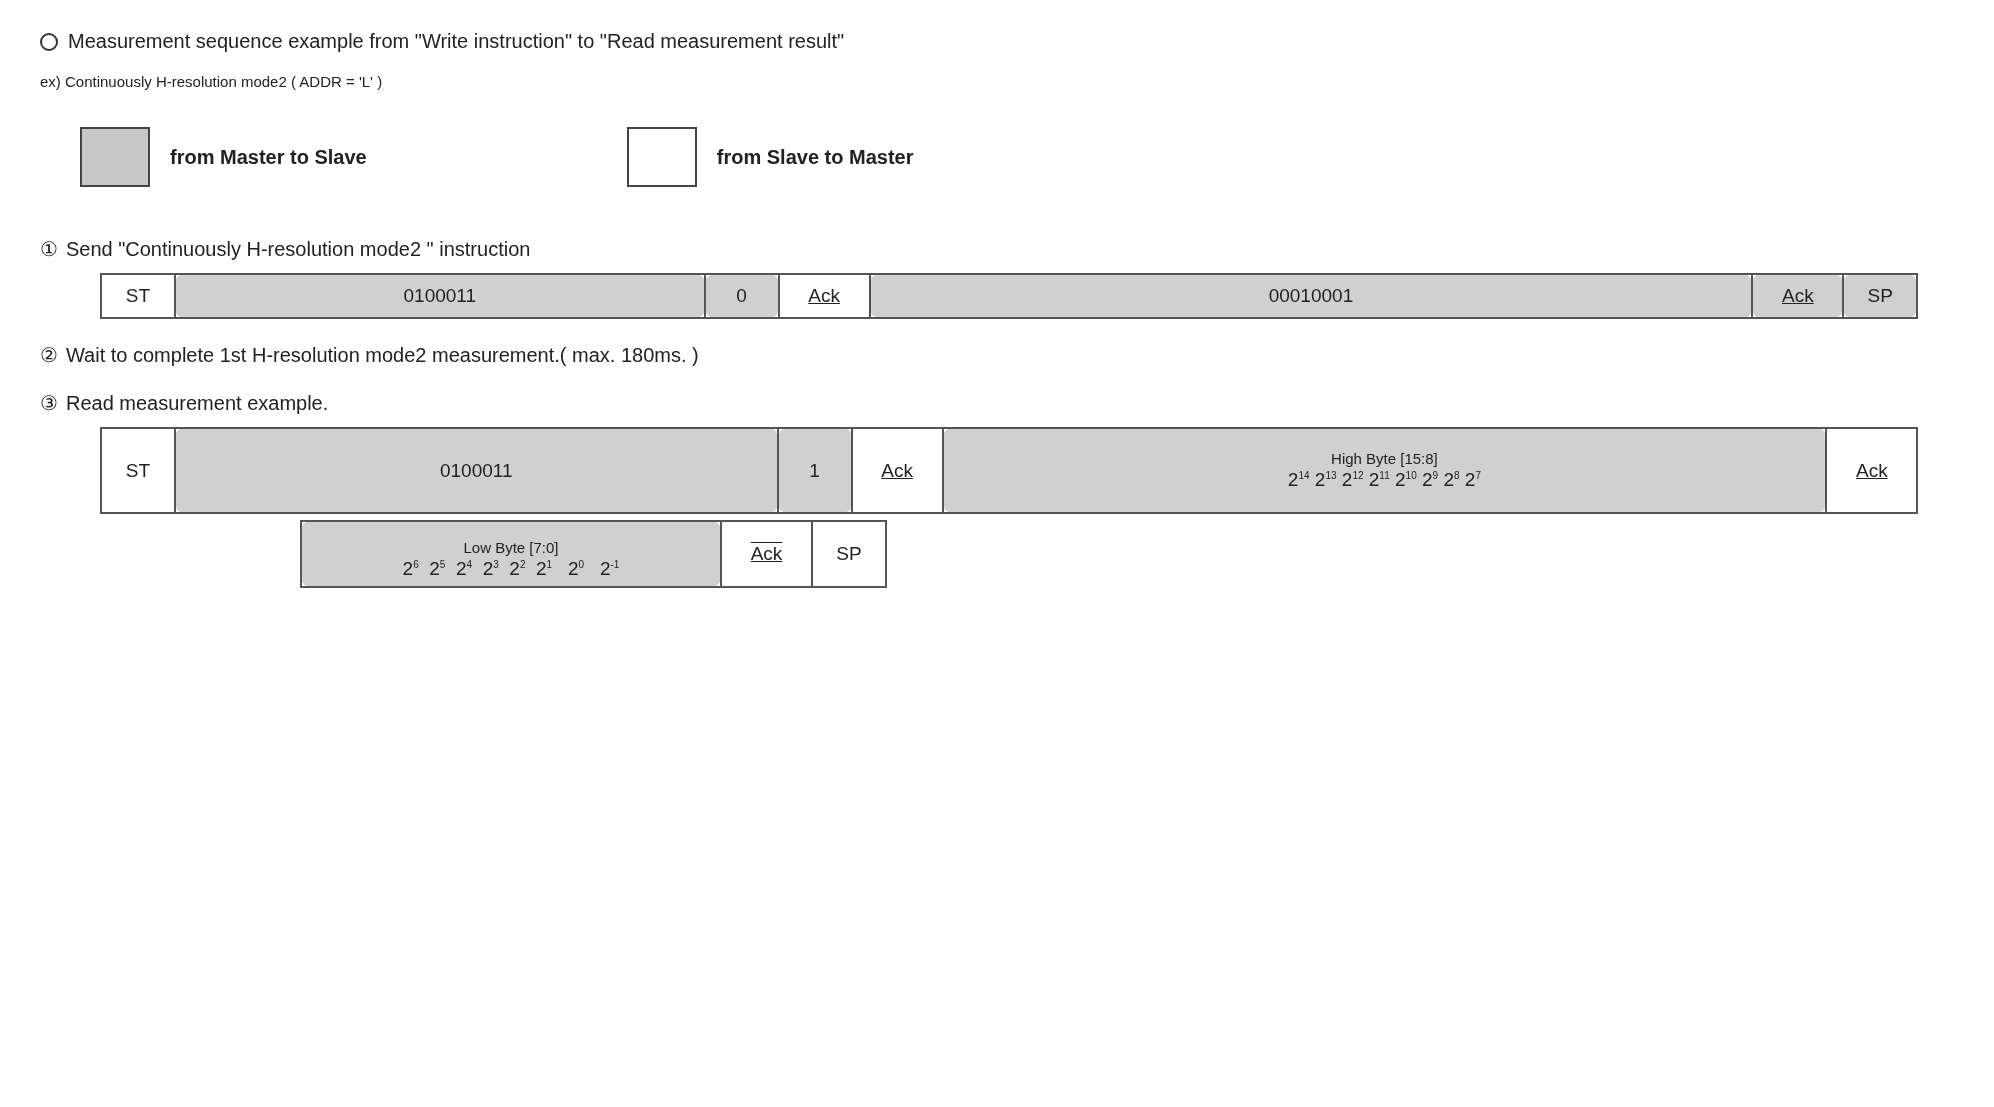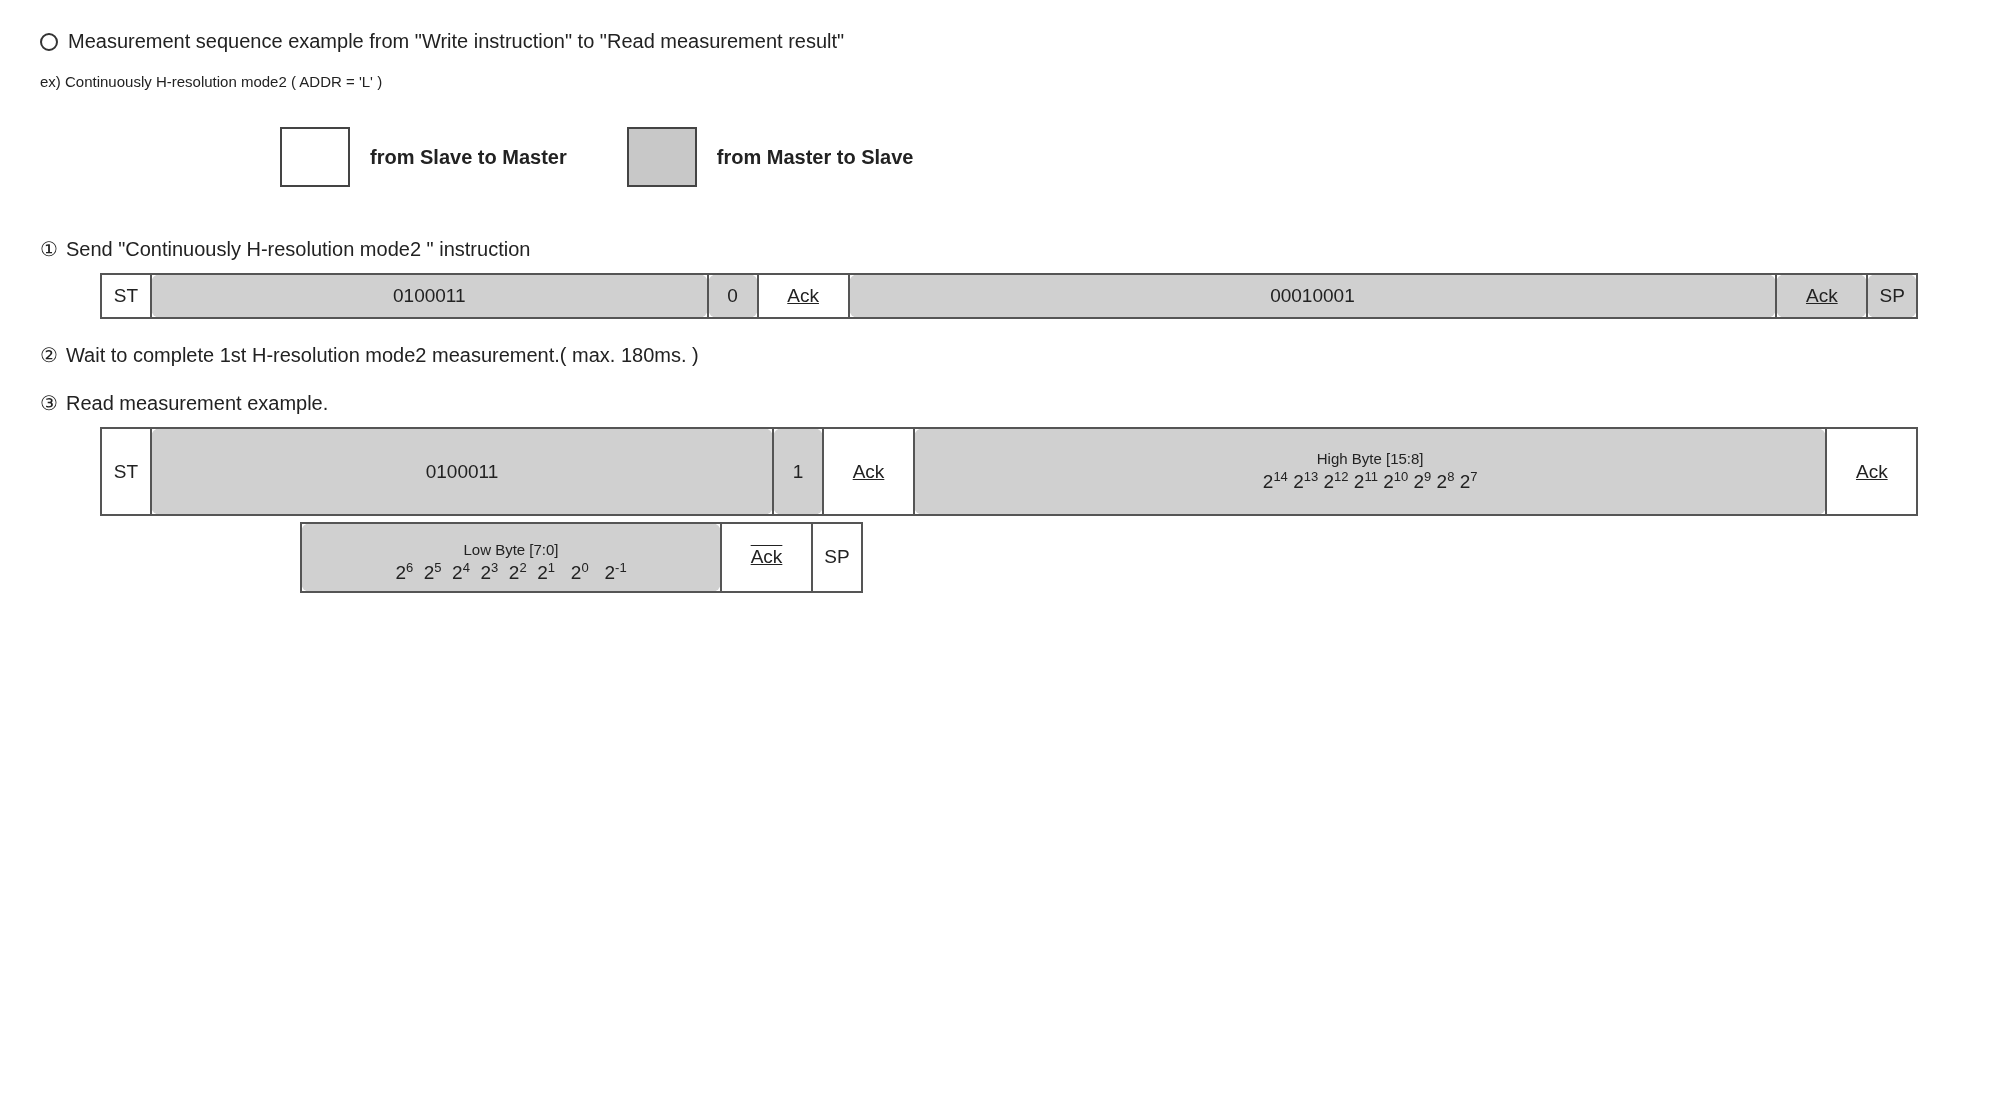--- a/index.html
+++ b/index.html
@@ -85,35 +85,35 @@
       font-weight: 500;
     }
     .cell-gray {
       background: #d0d0d0;
       border-radius: 9px;
     }
     .cell-white {
       background: #fff;
     }
     .cell-narrow {
-      width: 50px;
+      width: 74px;
     }
     .cell-medium {
       width: 91px;
       text-decoration: underline;
     }
     .cell-wide {
       min-width: 300px;
     }
     .cell-very-wide {
       min-width: 500px;
     }
 
     sup {
-      font-size: 13px;
+      font-size: 10px;
       vertical-align: super;
     }
     .sub-table-wrapper {
       margin-left: 260px;
       margin-top: 6px;
     }
     .protocol-table2 {
       border-collapse: collapse;
     }
     .protocol-table2 td {
@@ -128,27 +128,27 @@
 <body>
 
 <div class="title-line">
   <span class="circle-icon"></span>
   <span>Measurement sequence example from "Write instruction" to "Read measurement result"</span>
 </div>
 
 <div class="ex-line">ex)  Continuously H-resolution mode2 ( ADDR = 'L' )</div>
 
 <div class="legend-row">
+  <div class="legend-item">
+    <div class="legend-box-filled"></div>
+    <span class="legend-text">from Master to Slave</span>
+  </div>
   <div class="legend-item" style="margin-left:200px;">
     <div class="legend-box-empty"></div>
     <span class="legend-text">from Slave to Master</span>
-  </div>
-  <div class="legend-item">
-    <div class="legend-box-filled"></div>
-    <span class="legend-text">from Master to Slave</span>
   </div>
 </div>
 
 <div class="section">
   <div class="section-title">
     <span class="circled-num">①</span>
     <span>Send "Continuously H-resolution mode2 " instruction</span>
   </div>
   <table class="protocol-table">
     <tbody>

